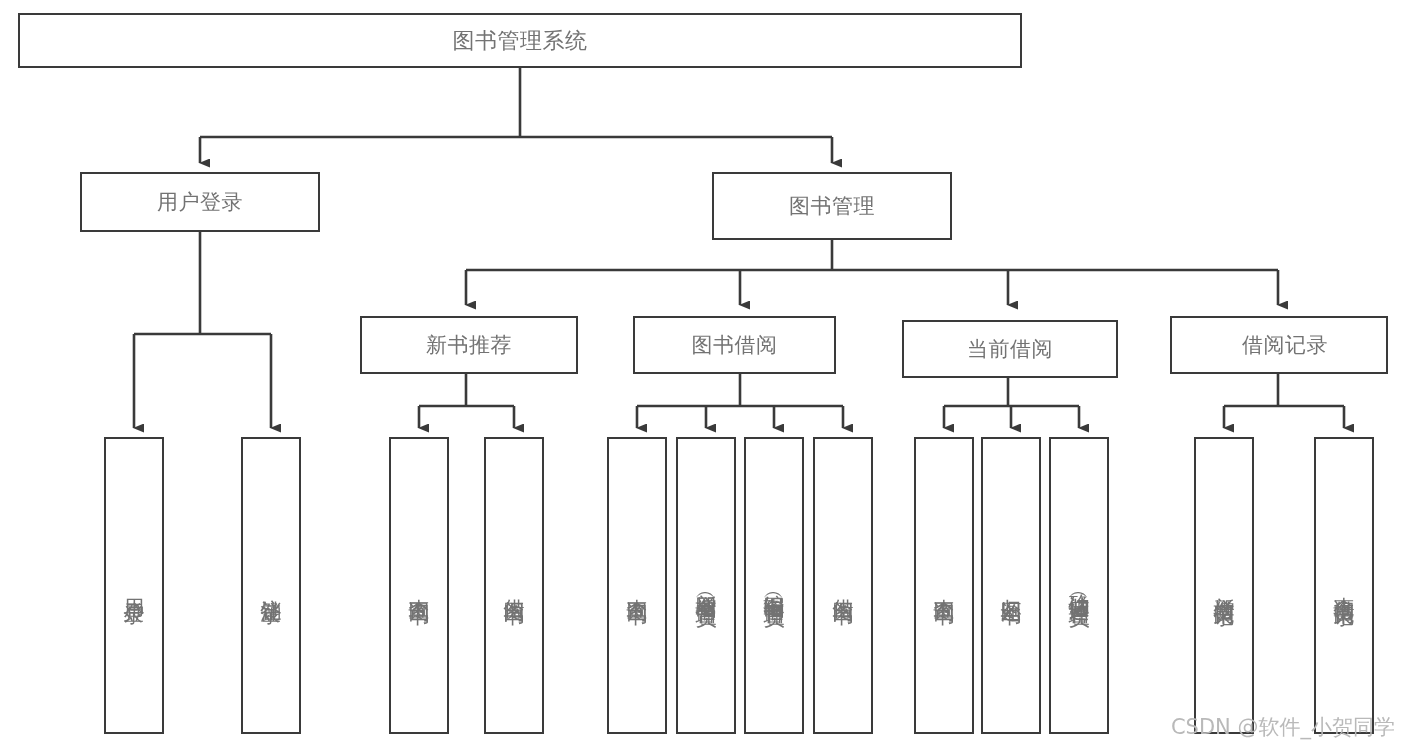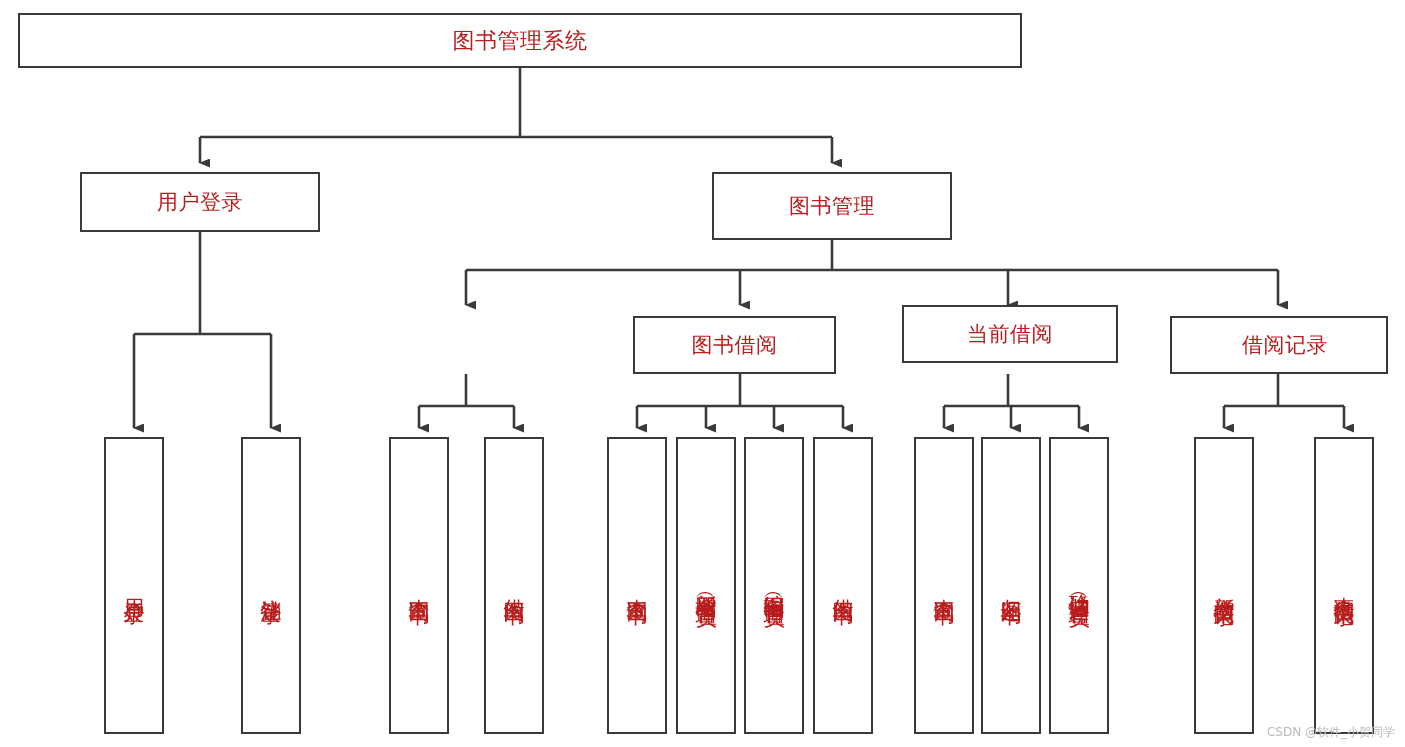--- a/index.html
+++ b/index.html
@@ -28,21 +28,21 @@
   }
   .node {
     position: absolute;
     box-sizing: border-box;
     background: #ffffff;
     border: 2px solid #3a3a3a;
     display: flex;
     align-items: center;
     justify-content: center;
     text-align: center;
-    color: #b91c1c;
+    color: #737373;
     line-height: 1.18;
   }
   .node-h {
     font-size: 21px;
     letter-spacing: 0.5px;
   }
   .node-root {
     font-size: 22px;
   }
   .node-v {
@@ -57,21 +57,21 @@
   }
   .node-v .vtext {
     writing-mode: vertical-rl;
     text-orientation: upright;
     white-space: nowrap;
   }
   .watermark {
     position: absolute;
     right: 10px;
     bottom: 6px;
-    font-size: 12px;
+    font-size: 21px;
     color: #b9b9b9;
     white-space: nowrap;
     font-family: "DejaVu Sans", "Liberation Sans", sans-serif;
   }
 </style>
 </head>
 <body>
 
 <div id="diagram-root">
 
@@ -129,24 +129,27 @@
     <span>图书管理系统</span>
   </div>
 
   <div class="node node-h" style="left:80px; top:172px; width:240px; height:60px;">
     <span>用户登录</span>
   </div>
   <div class="node node-h" style="left:712px; top:172px; width:240px; height:68px;">
     <span>图书管理</span>
   </div>
 
+  <div class="node node-h" style="left:360px; top:316px; width:218px; height:58px;">
+    <span>新书推荐</span>
+  </div>
   <div class="node node-h" style="left:633px; top:316px; width:203px; height:58px;">
     <span>图书借阅</span>
   </div>
-  <div class="node node-h" style="left:902px; top:305px; width:216px; height:58px;">
+  <div class="node node-h" style="left:902px; top:320px; width:216px; height:58px;">
     <span>当前借阅</span>
   </div>
   <div class="node node-h" style="left:1170px; top:316px; width:218px; height:58px;padding-left:12px;">
     <span>借阅记录</span>
   </div>
 
   <div class="node node-v" style="left:104px; top:437px; width:60px; height:297px;">
     <span class="vtext">用户登录</span>
   </div>
   <div class="node node-v" style="left:241px; top:437px; width:60px; height:297px;">

